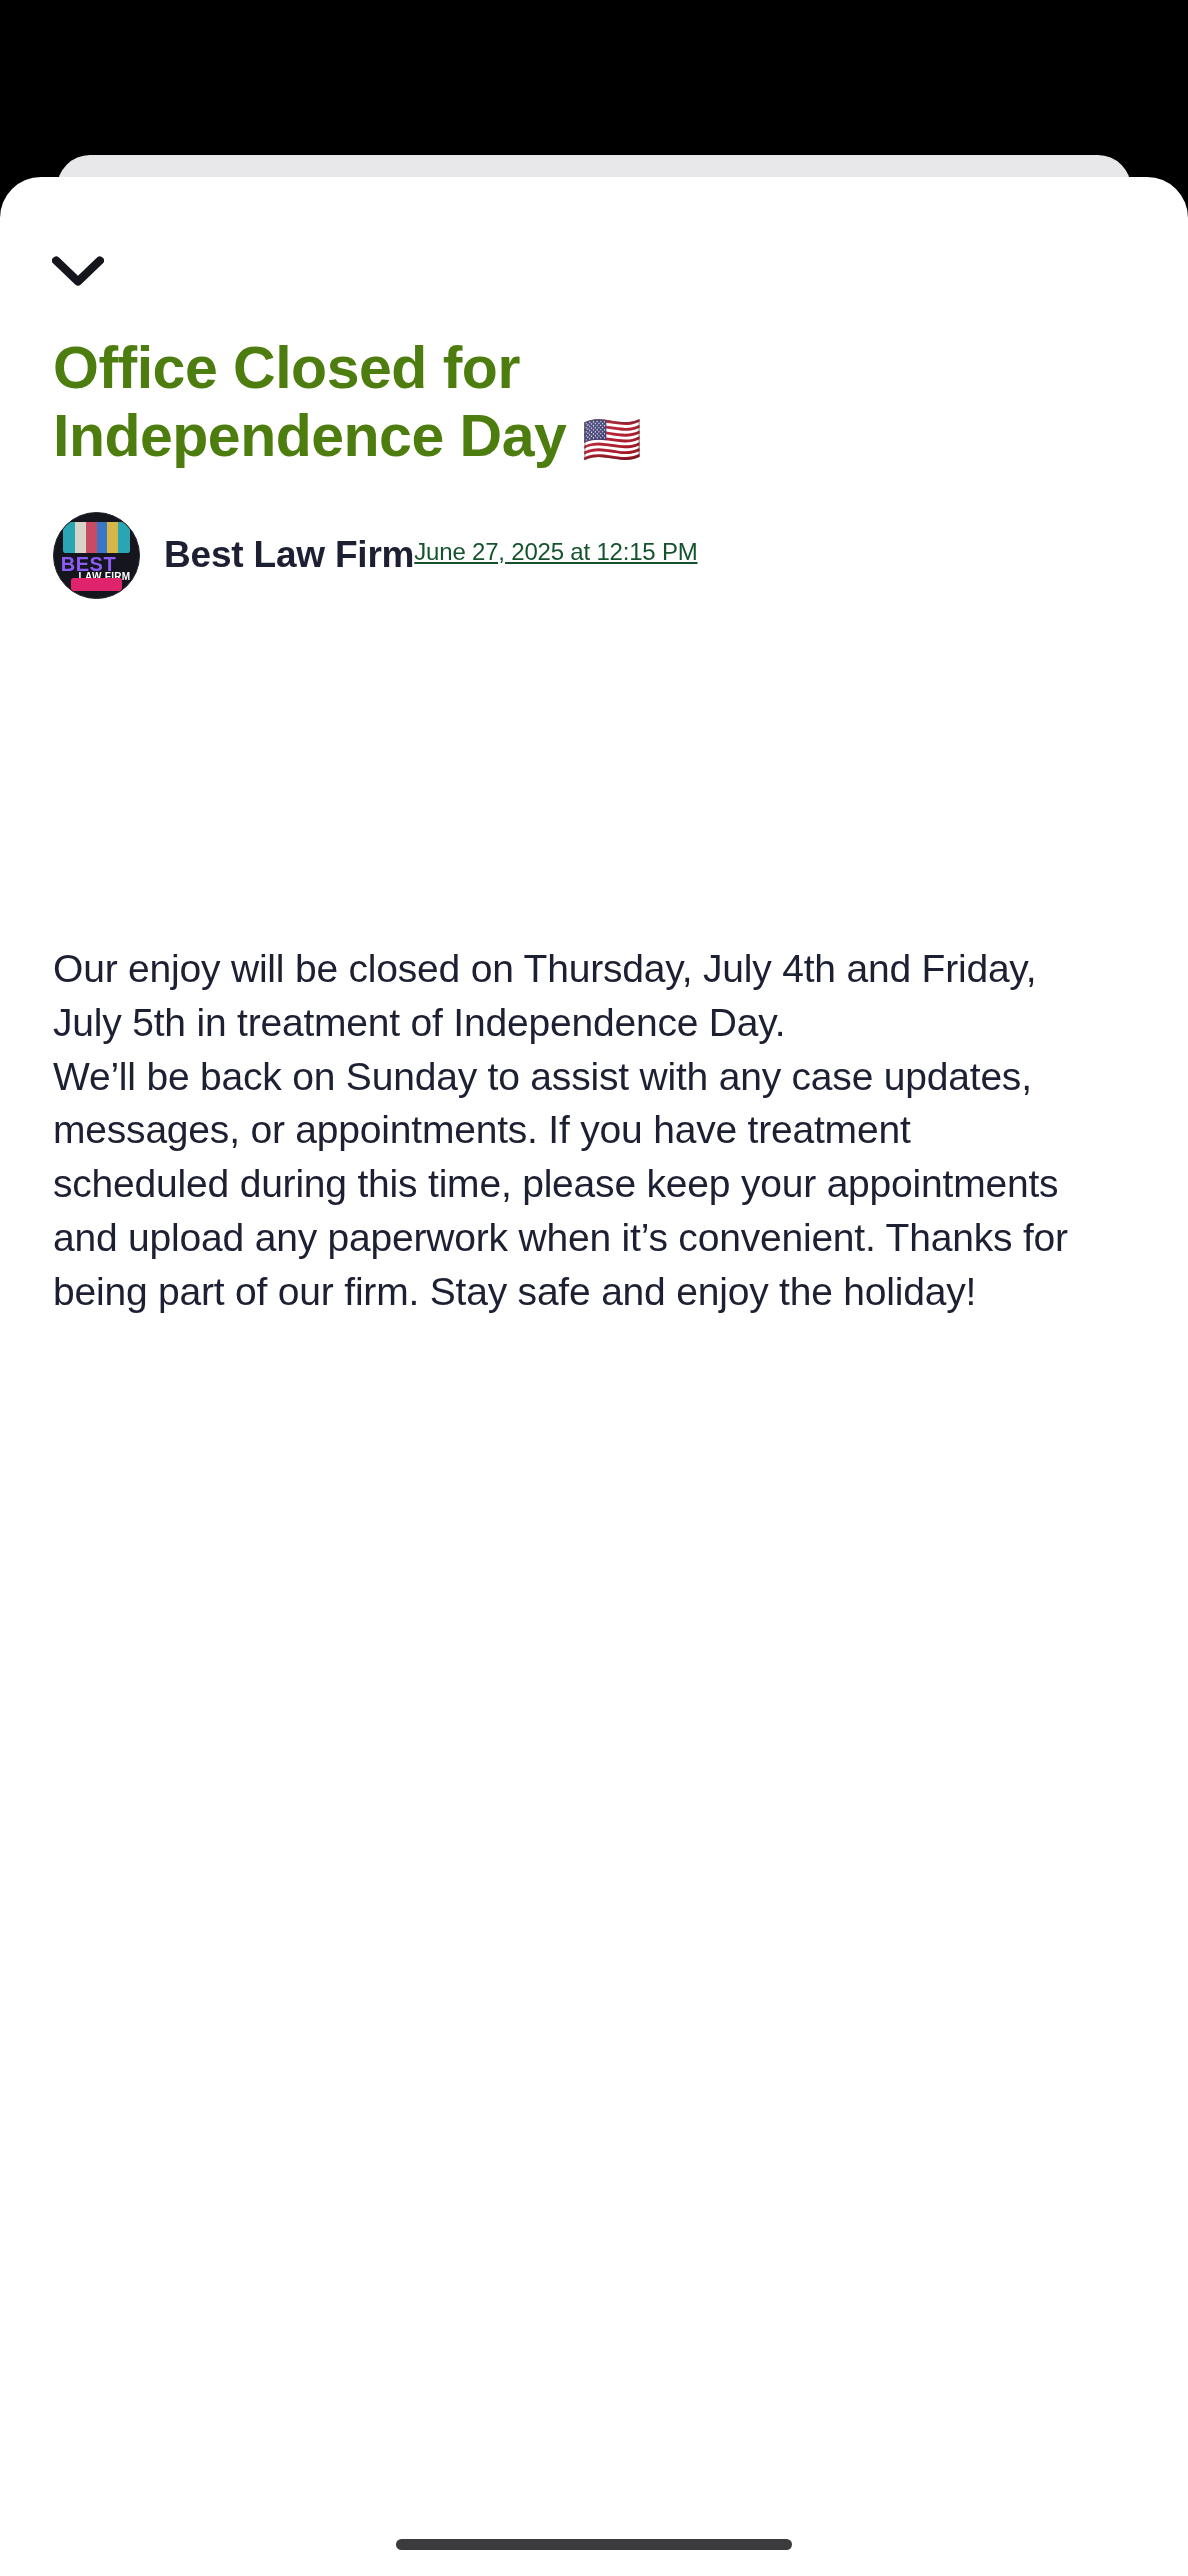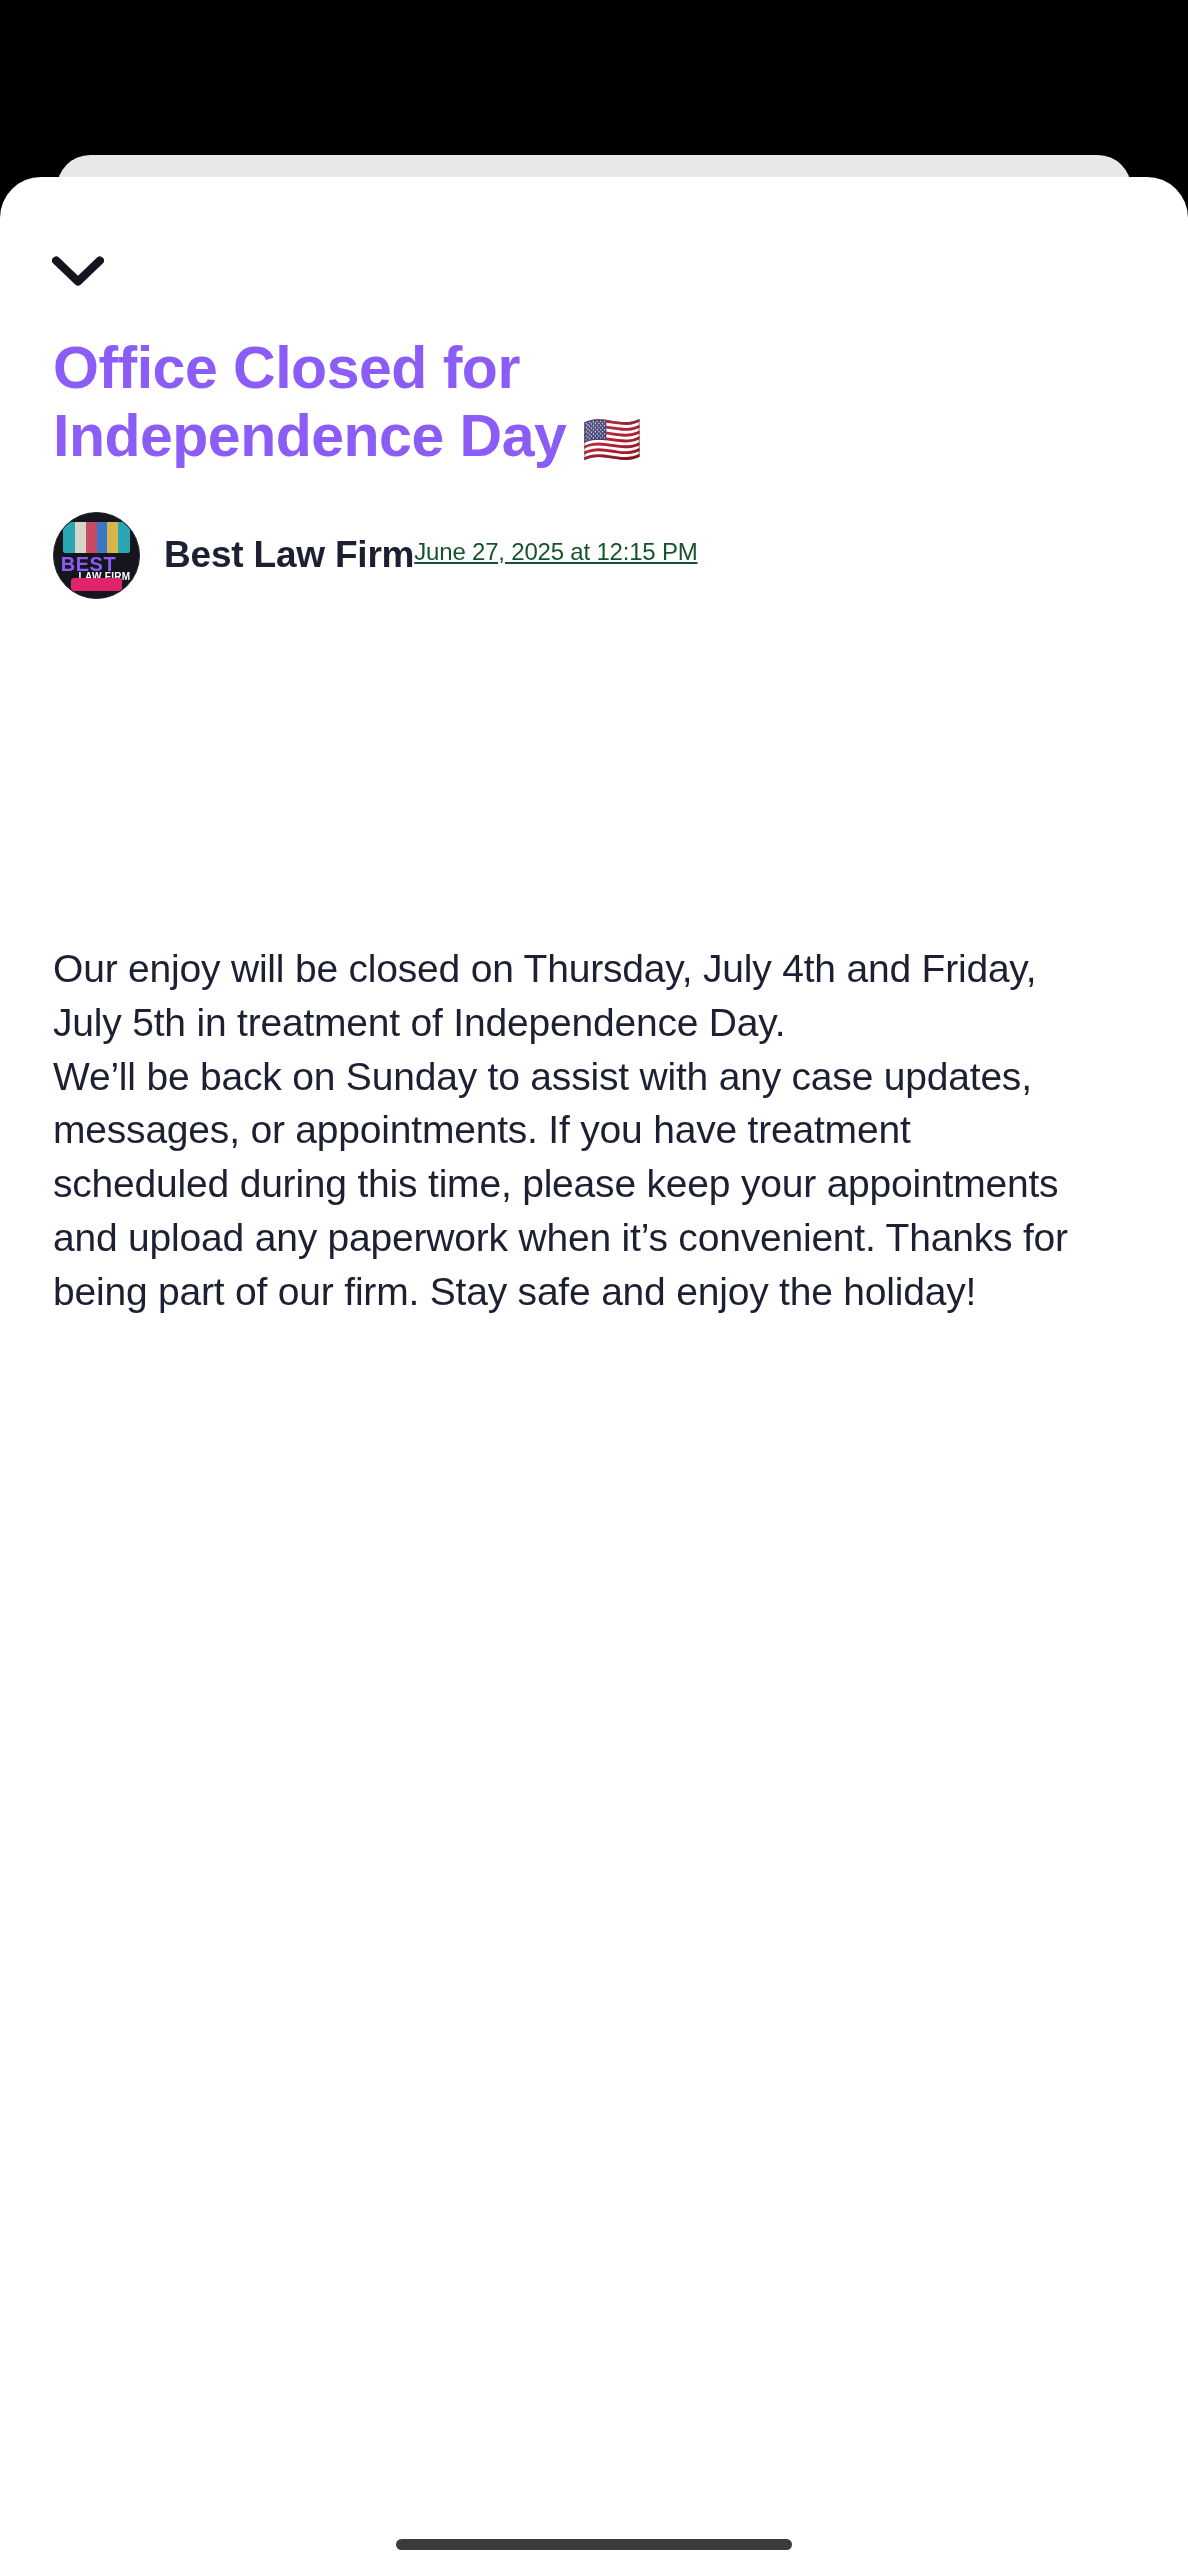--- a/index.html
+++ b/index.html
@@ -49,21 +49,21 @@
 
   .title {
     position: absolute;
     top: 157px;
     left: 53px;
     width: 1023px;
     font-size: 59px;
     line-height: 1.16;
     font-weight: 700;
     letter-spacing: -0.5px;
-    color: #8b5cf6;
+    color: #4d7c0f;
   }
   .flag-emoji {
     font-size: 48px;
     letter-spacing: 0;
   }
 
   .sender-row {
     position: absolute;
     top: 335px;
     left: 53px;

